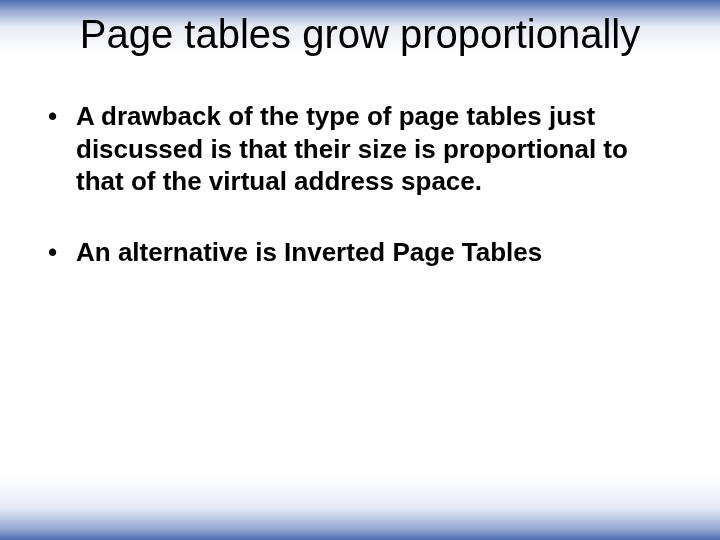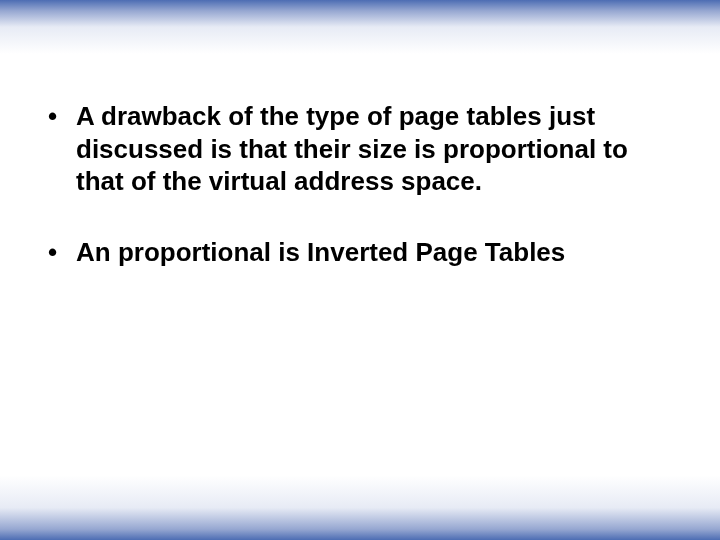--- a/index.html
+++ b/index.html
@@ -63,19 +63,20 @@
     left: 0;
     top: 0;
     font-size: 26px;
     line-height: 1.25;
   }
 </style>
 </head>
 <body>
 
 <div class="slide">
+  <div class="title">Page tables grow proportionally</div>
   <div class="body">
     <ul class="bullets">
       <li>A drawback of the type of page tables just discussed is that their size is proportional to that of the virtual address space.</li>
-      <li>An proportional is Inverted Page Tables</li>
+      <li>An alternative is Inverted Page Tables</li>
     </ul>
   </div>
 </div>
 
 </body></html>

